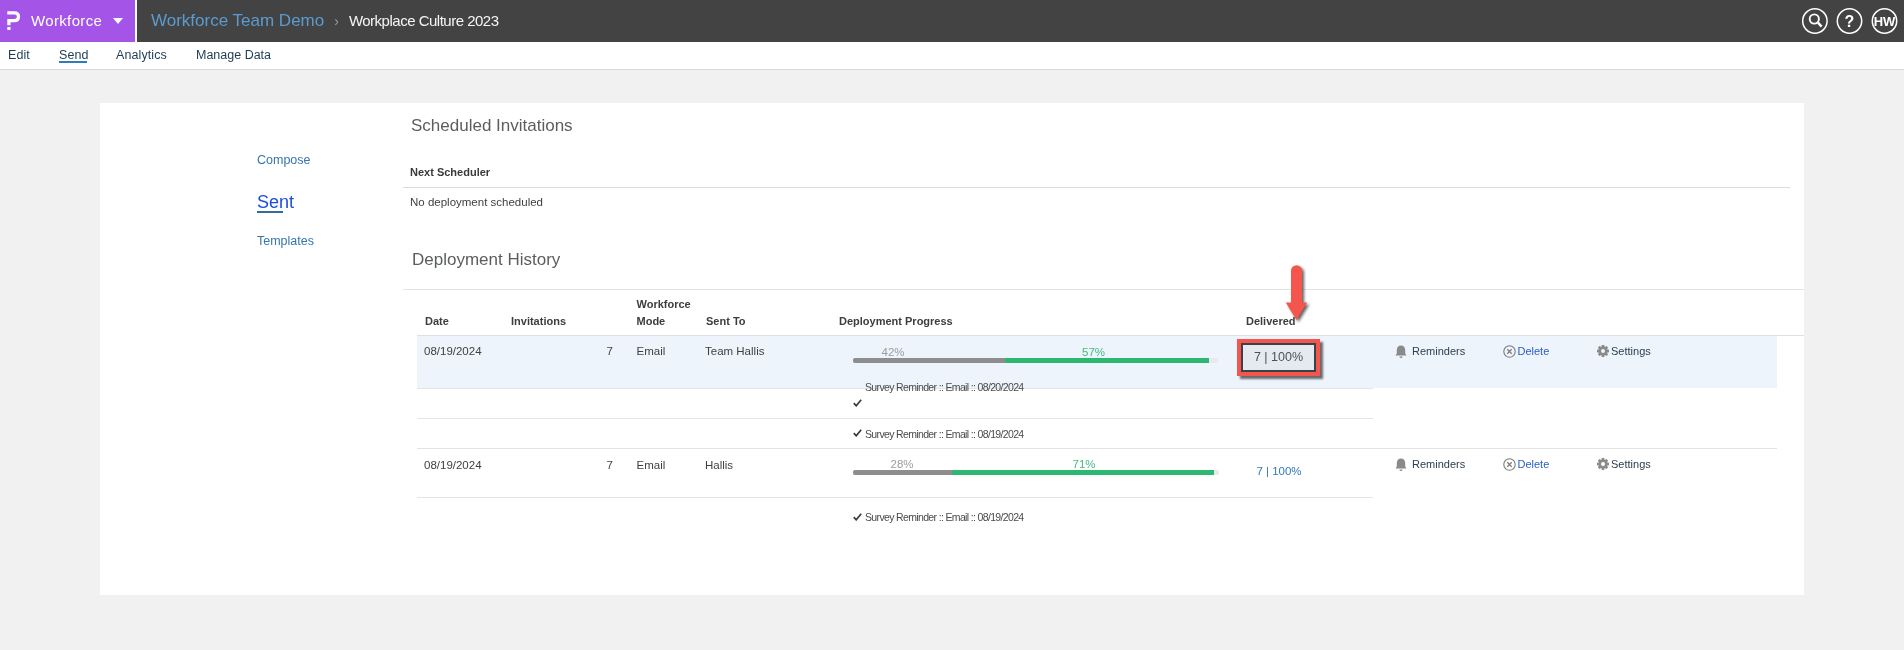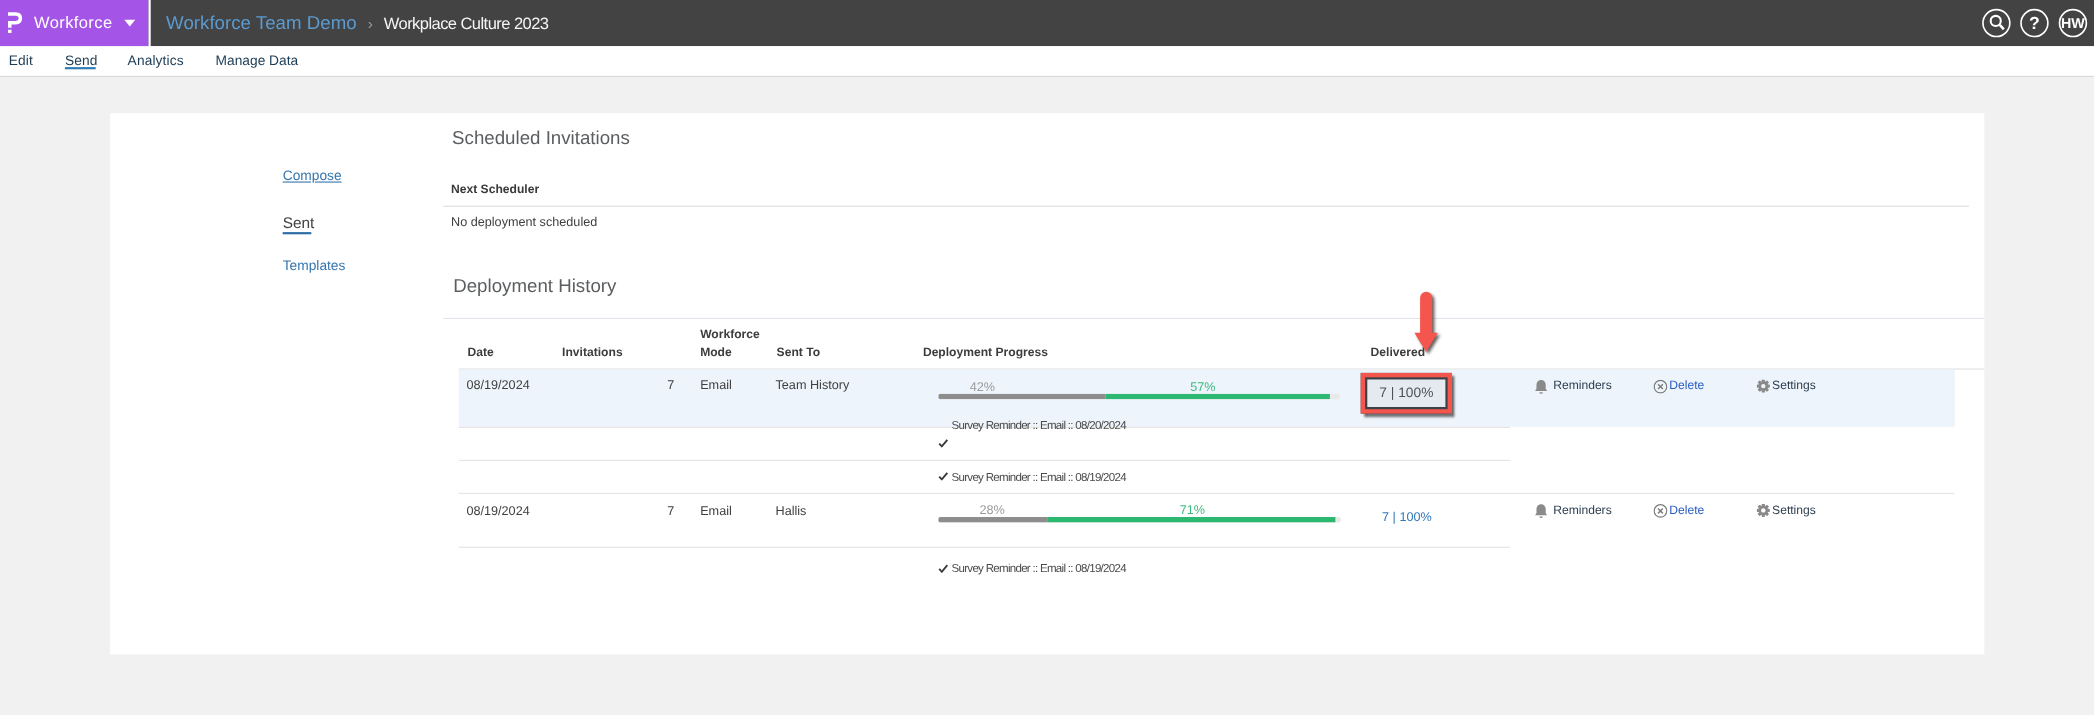--- a/index.html
+++ b/index.html
@@ -38,22 +38,22 @@
 
 <div class="abs" style="left:0;top:42px;width:1904px;height:28px;background:#ffffff;border-bottom:1px solid #d9d9d9;"></div>
 <span class="t" style="left:8px;top:42px;height:27px;line-height:27px;font-size:12.5px;letter-spacing:0.1px;color:#1c3c55;">Edit</span>
 <span class="t" style="left:59px;top:42px;height:27px;line-height:27px;font-size:12.5px;letter-spacing:0.1px;color:#1c3c55;">Send</span>
 <div class="abs" style="left:59px;top:61px;width:28px;height:2px;background:#2e7cb8;"></div>
 <span class="t" style="left:116px;top:42px;height:27px;line-height:27px;font-size:12.5px;letter-spacing:0.1px;color:#1c3c55;">Analytics</span>
 <span class="t" style="left:196px;top:42px;height:27px;line-height:27px;font-size:12.5px;color:#1c3c55;">Manage Data</span>
 
 <div class="abs" style="left:100px;top:103px;width:1704px;height:492px;background:#ffffff;"></div>
 
-<span class="t" style="left:257px;top:152px;font-size:12.5px;line-height:16px;color:#3576ad;text-decoration:underline;">Compose</span>
-<span class="t" style="left:257px;top:194px;font-size:14px;line-height:16px;color:#404040;">Sent</span>
+<span class="t" style="left:257px;top:152px;font-size:12.5px;line-height:16px;color:#3576ad;">Compose</span>
+<span class="t" style="left:257px;top:194px;font-size:18px;line-height:16px;color:#1d4ed8;">Sent</span>
 <div class="abs" style="left:257px;top:211.3px;width:25.5px;height:1.7px;background:#2e6da4;"></div>
 <span class="t" style="left:257px;top:233px;font-size:12.5px;line-height:16px;color:#3576ad;">Templates</span>
 
 <span class="t" style="left:411px;top:116px;font-size:17px;line-height:20px;color:#5b5e60;">Scheduled Invitations</span>
 <span class="t" style="left:410px;top:164.5px;font-size:11px;font-weight:bold;line-height:14px;color:#3a3a3a;">Next Scheduler</span>
 <div class="abs" style="left:403px;top:186.5px;width:1387px;height:1px;background:#dcdcdc;"></div>
 <span class="t" style="left:410px;top:195px;font-size:11.5px;line-height:14px;color:#3f3f3f;">No deployment scheduled</span>
 <span class="t" style="left:412px;top:250px;font-size:17px;line-height:20px;color:#5b5e60;">Deployment History</span>
 
 <div class="abs" style="left:403px;top:289px;width:1401px;height:1px;background:#e2e2ea;"></div>
@@ -65,21 +65,21 @@
 <span class="t" style="left:706px;top:314px;font-size:11px;font-weight:bold;line-height:14px;color:#3d3d3d;">Sent To</span>
 <span class="t" style="left:839px;top:314px;font-size:11px;font-weight:bold;line-height:14px;color:#3d3d3d;">Deployment Progress</span>
 <span class="t" style="left:1246px;top:314px;font-size:11px;font-weight:bold;line-height:14px;color:#3d3d3d;">Delivered</span>
 <div class="abs" style="left:417px;top:335px;width:1387px;height:1px;background:#e0e0e0;"></div>
 
 <div class="abs" style="left:417px;top:336px;width:1360px;height:52px;background:#edf4fb;"></div>
 <div class="abs" style="left:417px;top:388.2px;width:956px;height:1px;background:#e4e4e4;"></div>
 <span class="t" style="left:424px;top:344px;font-size:11.5px;line-height:14px;color:#3f3f3f;">08/19/2024</span>
 <span class="t" style="left:511px;top:344px;width:102px;text-align:right;font-size:11.5px;line-height:14px;color:#3f3f3f;">7</span>
 <span class="t" style="left:636.5px;top:344px;font-size:11.5px;line-height:14px;color:#3f3f3f;">Email</span>
-<span class="t" style="left:705px;top:344px;font-size:11.5px;line-height:14px;color:#3f3f3f;">Team History</span>
+<span class="t" style="left:705px;top:344px;font-size:11.5px;line-height:14px;color:#3f3f3f;">Team Hallis</span>
 <span class="t" style="left:868px;top:345px;width:50px;text-align:center;font-size:11.5px;line-height:14px;color:#9c9c9c;">42%</span>
 <span class="t" style="left:1082px;top:345px;width:50px;text-align:left;font-size:11.5px;line-height:14px;color:#41bb80;">57%</span>
 <div class="abs" style="left:852.5px;top:358px;width:365px;height:4.5px;background:#e9e9e9;border-radius:2px;overflow:hidden;">
   <div style="position:absolute;left:0;top:0;width:152.5px;height:4.5px;background:#8d8d8d;"></div>
   <div style="position:absolute;left:152.5px;top:0;width:204px;height:4.5px;background:#2cb871;"></div>
 </div>
 
 <div class="abs" style="left:1237px;top:339px;width:83px;height:36.5px;border:4px solid #f4564e;background:#3c4147;box-shadow:3px 3px 2px rgba(60,60,60,0.75);">
   <div style="position:absolute;left:2px;top:2px;right:2px;bottom:2px;background:#e5eaf0;text-align:center;font-size:12.5px;line-height:24px;color:#4b5258;">7 | 100%</div>
 </div>

